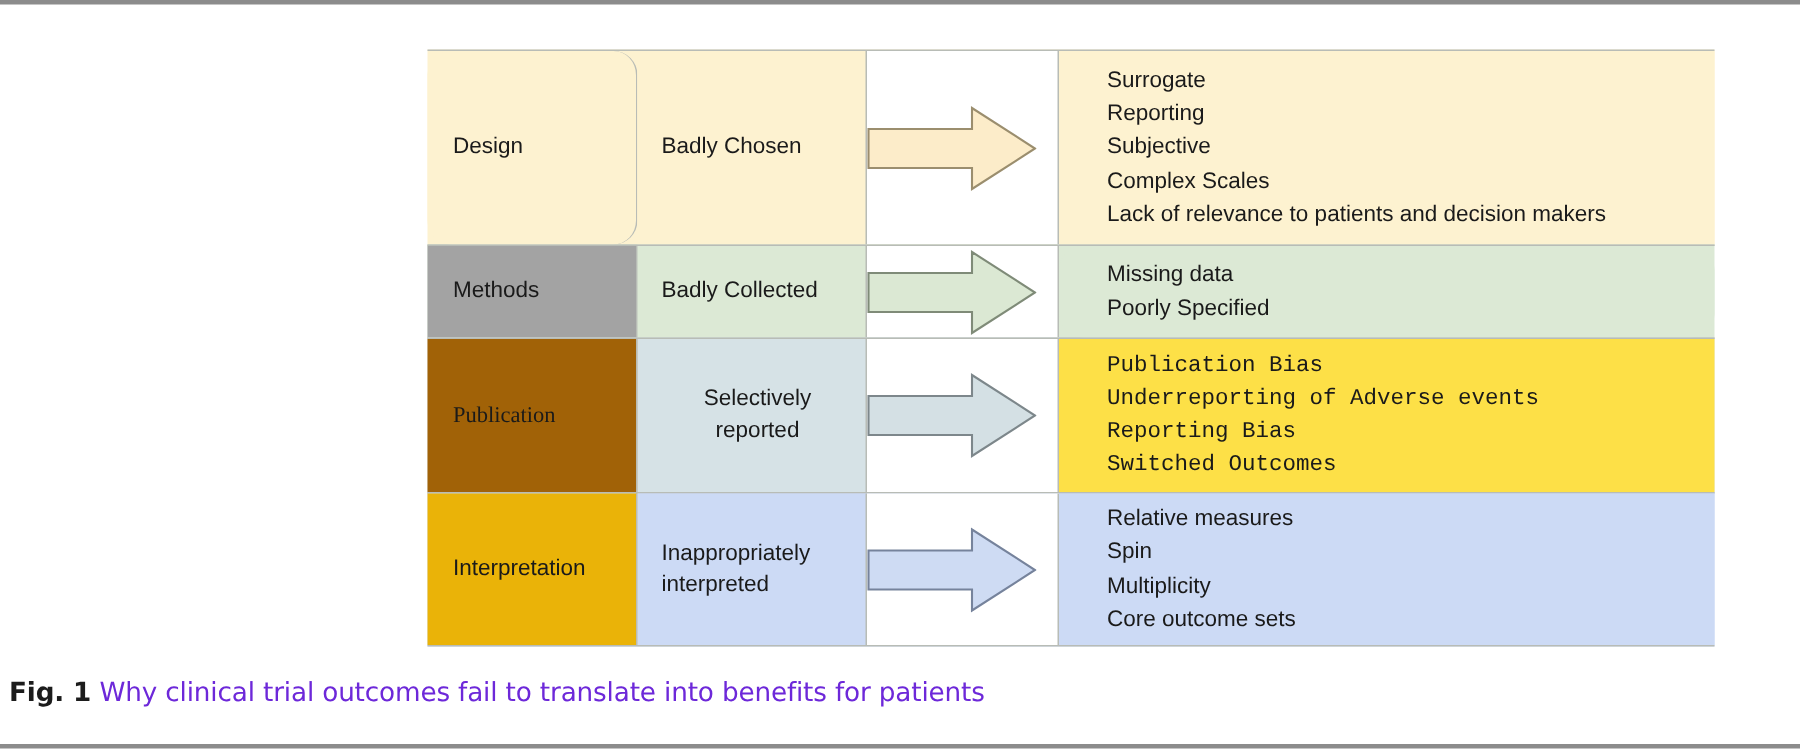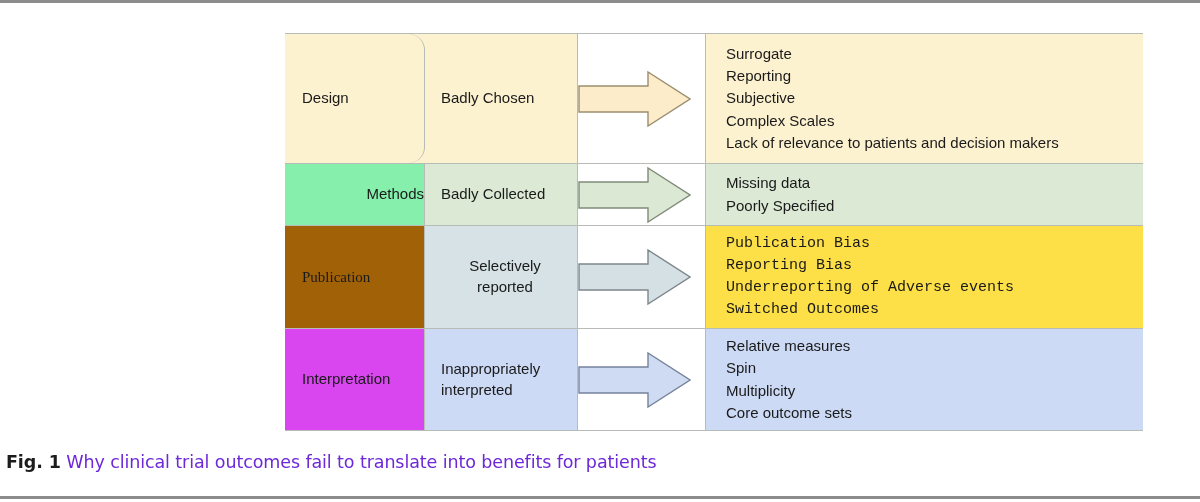--- a/index.html
+++ b/index.html
@@ -94,21 +94,21 @@
   }
   .cell-outcomes {
     left: 421px;
     right: 0;
     padding-left: 16px;
     padding-right: 10px;
     align-items: center;
   }
 
   .outcome-list {
-    margin: 4px;
+    margin: 16px;
     padding: 0;
     list-style: none;
   }
   .outcome-list li {
     font-size: 15px;
     line-height: 1.47;
     color: #1a1a1a;
     white-space: nowrap;
   }
 
@@ -161,21 +161,21 @@
           <ul class="outcome-list">
             <li>Surrogate</li>
             <li>Reporting</li>
             <li>Subjective</li>
             <li>Complex Scales</li>
             <li>Lack of relevance to  patients  and decision makers</li>
           </ul>
         </div>
       </div>
       <div class="row" style="height: 63px; background: rgb(220, 233, 213);">
-        <div class="cell cell-stage" style="background: #86efac; justify-content: flex-end;">
+        <div class="cell cell-stage" style="background: #a3a3a3;">
           <span>Methods</span>
         </div>
         <div class="cell cell-problem" style="background: rgb(220, 233, 213);">
           <span>Badly Collected</span>
         </div>
         <div class="cell cell-arrow">
           <svg class="arrow-svg" width="113" height="58" viewBox="0 0 113 58">
             <polygon points="1,16 70,16 70,2 112,29 70,56 70,42 1,42" fill="#dbe8d3" stroke="#7f8b78" stroke-width="1.4" stroke-linejoin="miter"></polygon>
           </svg>
         </div>
@@ -194,28 +194,28 @@
           <span>Selectively reported</span>
         </div>
         <div class="cell cell-arrow">
           <svg class="arrow-svg" width="113" height="58" viewBox="0 0 113 58">
             <polygon points="1,16 70,16 70,2 112,29 70,56 70,42 1,42" fill="#d4e0e4" stroke="#7d878b" stroke-width="1.4" stroke-linejoin="miter"></polygon>
           </svg>
         </div>
         <div class="cell cell-outcomes" style="background: #fde047; font-family: Liberation Mono, monospace;">
           <ul class="outcome-list">
             <li>Publication Bias</li>
+            <li>Underreporting of Adverse events</li>
             <li>Reporting Bias</li>
-            <li>Underreporting of Adverse events</li>
             <li>Switched Outcomes</li>
           </ul>
         </div>
       </div>
       <div class="row" style="height: 103px; background: rgb(204, 218, 245);">
-        <div class="cell cell-stage" style="background: #d946ef;">
+        <div class="cell cell-stage" style="background: #eab308;">
           <span>Interpretation</span>
         </div>
         <div class="cell cell-problem" style="background: rgb(204, 218, 245);">
           <span>Inappropriately interpreted</span>
         </div>
         <div class="cell cell-arrow">
           <svg class="arrow-svg" width="113" height="58" viewBox="0 0 113 58">
             <polygon points="1,16 70,16 70,2 112,29 70,56 70,42 1,42" fill="#cedbf3" stroke="#76839c" stroke-width="1.4" stroke-linejoin="miter"></polygon>
           </svg>
         </div>

